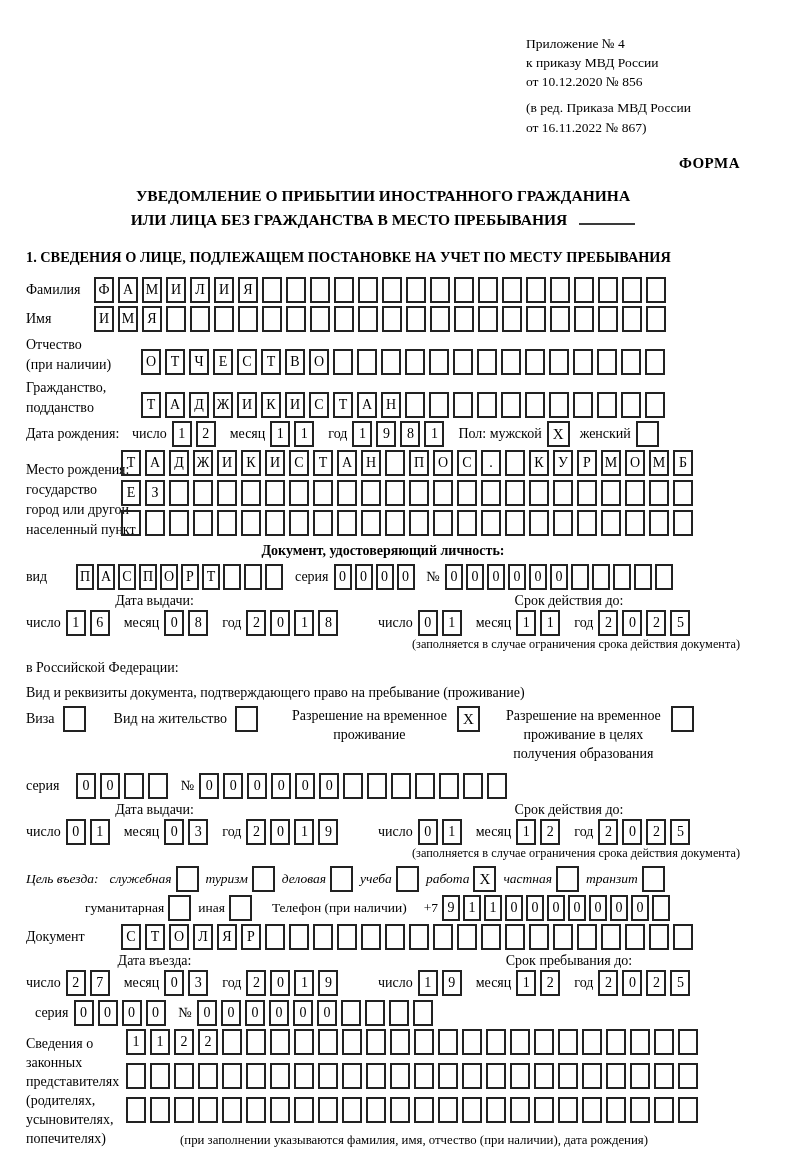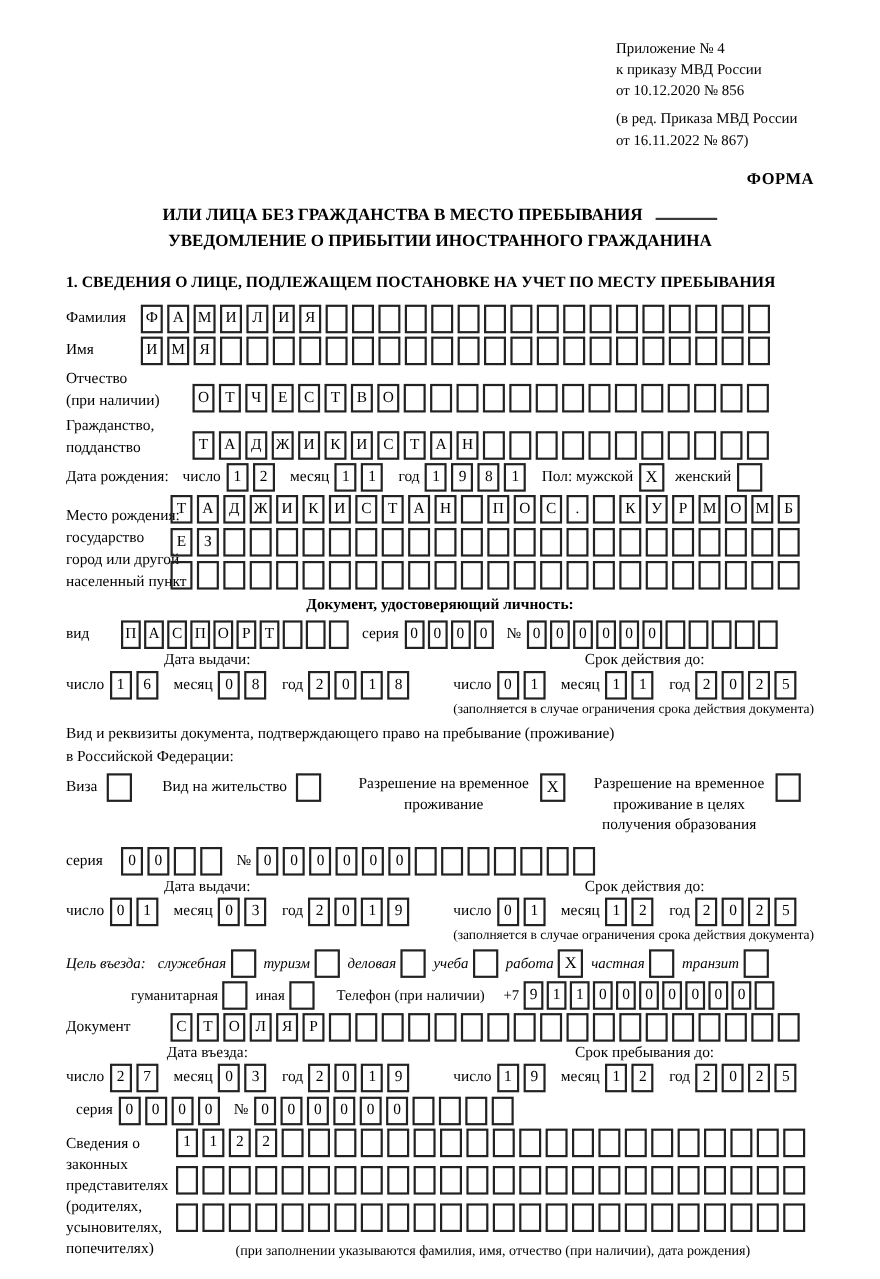--- a/index.html
+++ b/index.html
@@ -1,17 +1,17 @@
 <!DOCTYPE html>
 <html><head>
 <meta charset="utf-8">
 <style>
   html,body{margin:0;padding:0;background:#fff;}
   body{width:800px;height:1163px;font-family:"Liberation Serif","DejaVu Serif",serif;color:#000;}
-  .page{box-sizing:border-box;width:800px;height:1163px;padding:34px 60px 8px 60px;overflow:hidden;position:relative;}
+  .page{box-sizing:border-box;width:800px;height:1163px;padding:34px 60px 8px 26px;overflow:hidden;position:relative;}
 
   
   .appendix{margin-left:500px;font-size:13.5px;line-height:1.42;}
   .appendix .amend{margin-top:7px;}
   .forma{font-weight:bold;font-size:15px;text-align:right;margin-top:18px;letter-spacing:0.5px;}
   .title{text-align:center;font-weight:bold;font-size:15.5px;margin-top:12px;line-height:1.55;}
   .tunder{display:inline-block;width:56px;border-bottom:2.5px solid #3a3a3a;margin-left:12px;height:13px;}
   .sect{font-weight:bold;font-size:14.3px;margin-top:17px;margin-bottom:11px;white-space:nowrap;}
 
   
@@ -77,24 +77,24 @@
     <div>Приложение № 4</div>
     <div>к приказу МВД России</div>
     <div>от 10.12.2020 № 856</div>
     <div class="amend">(в ред. Приказа МВД России</div>
     <div>от 16.11.2022 № 867)</div>
   </div>
 
   <div class="forma">ФОРМА</div>
 
   <div class="title">
+    <div>УВЕДОМЛЕНИЕ О ПРИБЫТИИ ИНОСТРАННОГО ГРАЖДАНИНА</div>
     <div>
       <span>ИЛИ ЛИЦА БЕЗ ГРАЖДАНСТВА В МЕСТО ПРЕБЫВАНИЯ</span><span class="tunder"></span>
     </div>
-    <div>УВЕДОМЛЕНИЕ О ПРИБЫТИИ ИНОСТРАННОГО ГРАЖДАНИНА</div>
   </div>
 
   <div class="sect">1. СВЕДЕНИЯ О ЛИЦЕ, ПОДЛЕЖАЩЕМ ПОСТАНОВКЕ НА УЧЕТ ПО МЕСТУ ПРЕБЫВАНИЯ</div>
 
   <div class="frow">
     <span class="lab w68">Фамилия</span>
     <span class="boxes"><span class="box">Ф</span><span class="box">А</span><span class="box">М</span><span class="box">И</span><span class="box">Л</span><span class="box">И</span><span class="box">Я</span><span class="box"></span><span class="box"></span><span class="box"></span><span class="box"></span><span class="box"></span><span class="box"></span><span class="box"></span><span class="box"></span><span class="box"></span><span class="box"></span><span class="box"></span><span class="box"></span><span class="box"></span><span class="box"></span><span class="box"></span><span class="box"></span><span class="box"></span></span>
   </div>
 
   <div class="frow">
@@ -176,22 +176,22 @@
         <span class="boxes"><span class="box">0</span><span class="box">1</span></span>
         <span class="dlab">месяц</span>
         <span class="boxes"><span class="box">1</span><span class="box">1</span></span>
         <span class="dlab">год</span>
         <span class="boxes"><span class="box">2</span><span class="box">0</span><span class="box">2</span><span class="box">5</span></span>
       </div>
     </div>
   </div>
   <div class="vnote">(заполняется в случае ограничения срока действия документа)</div>
 
+  <div class="ptext mb">в Российской Федерации:</div>
   <div class="ptext">Вид и реквизиты документа, подтверждающего право на пребывание (проживание)</div>
-  <div class="ptext mb">в Российской Федерации:</div>
 
   <div class="cbgroup">
     <div class="cbitem g1">
       <span class="cblab">Виза</span>
       <span class="cbox"></span>
     </div>
     <div class="cbitem g2">
       <span class="cblab">Вид на жительство</span>
       <span class="cbox"></span>
     </div>

